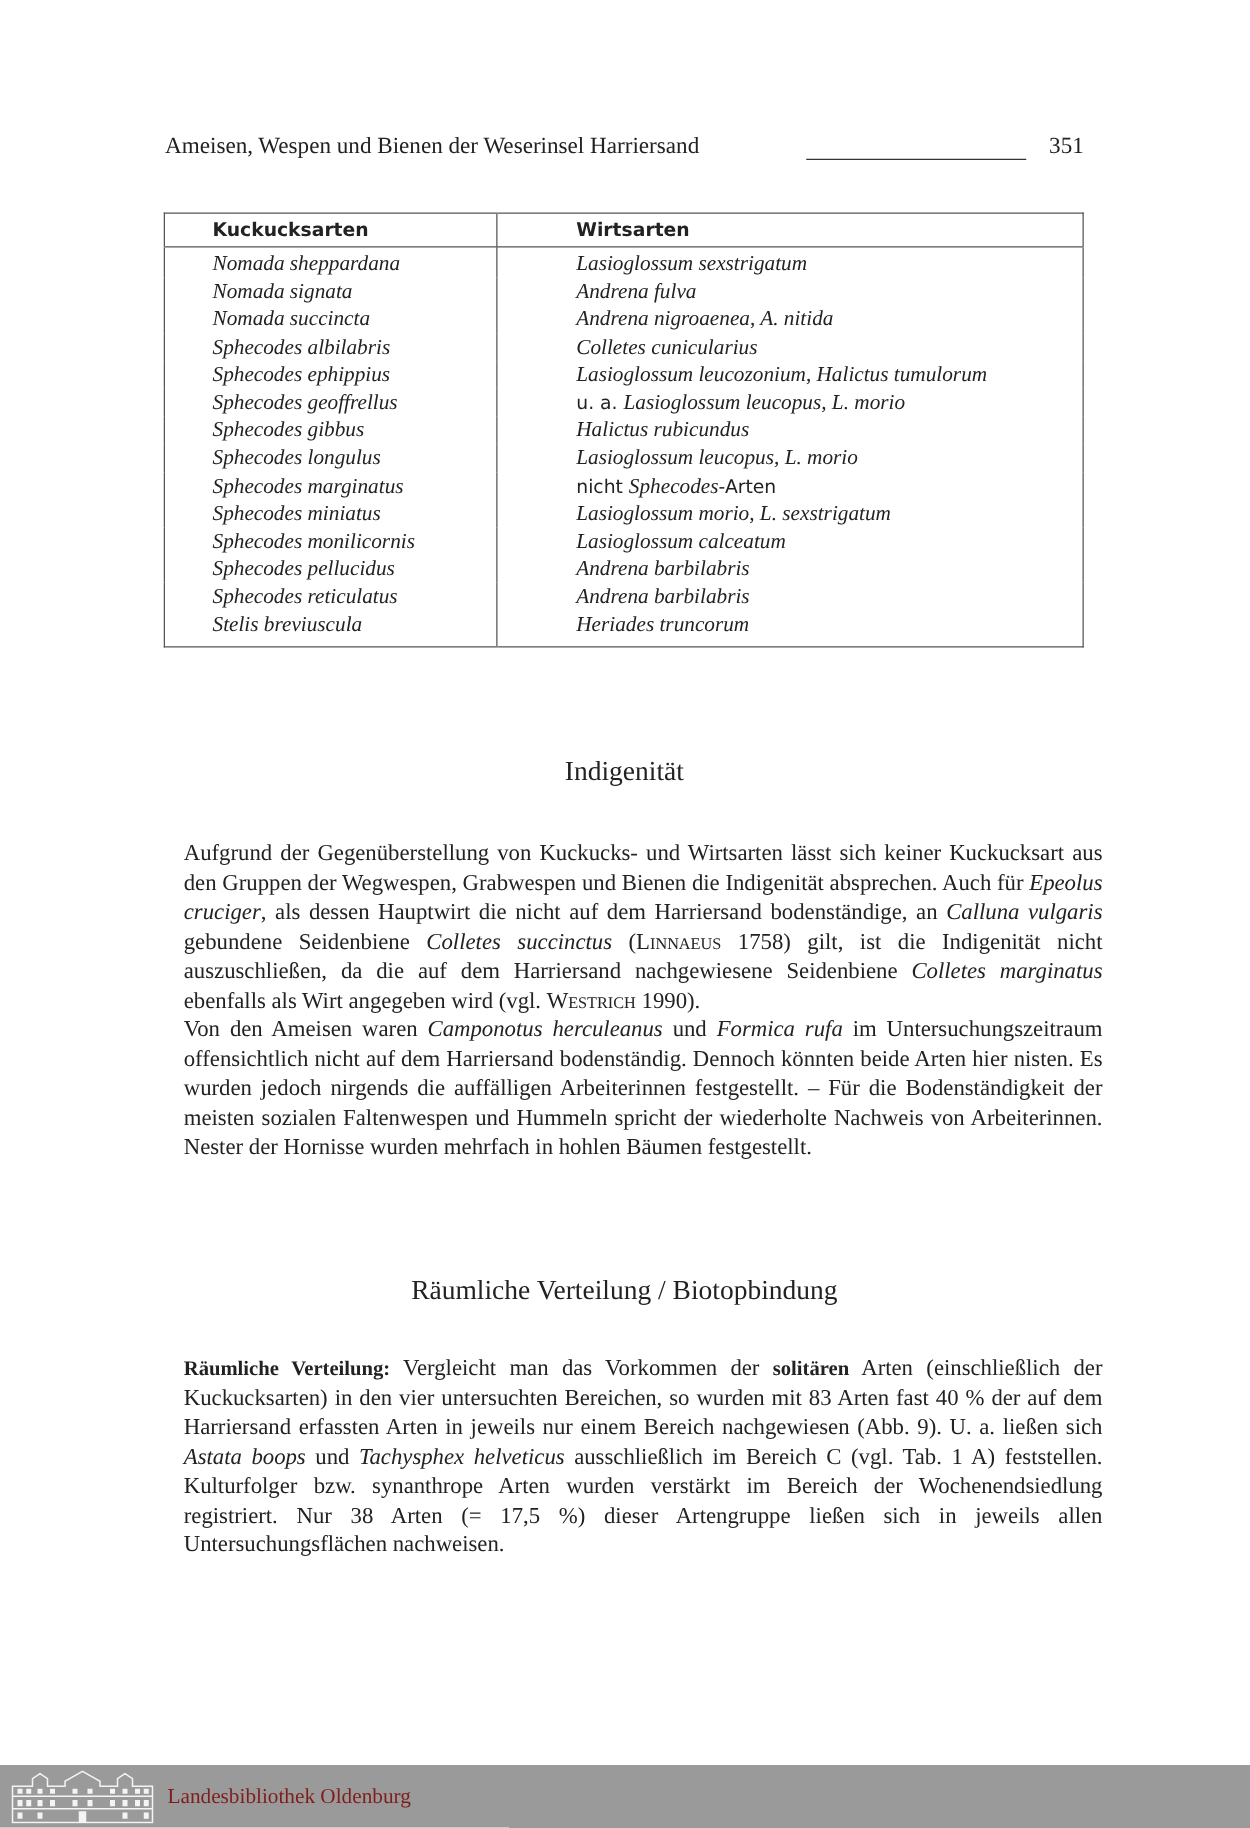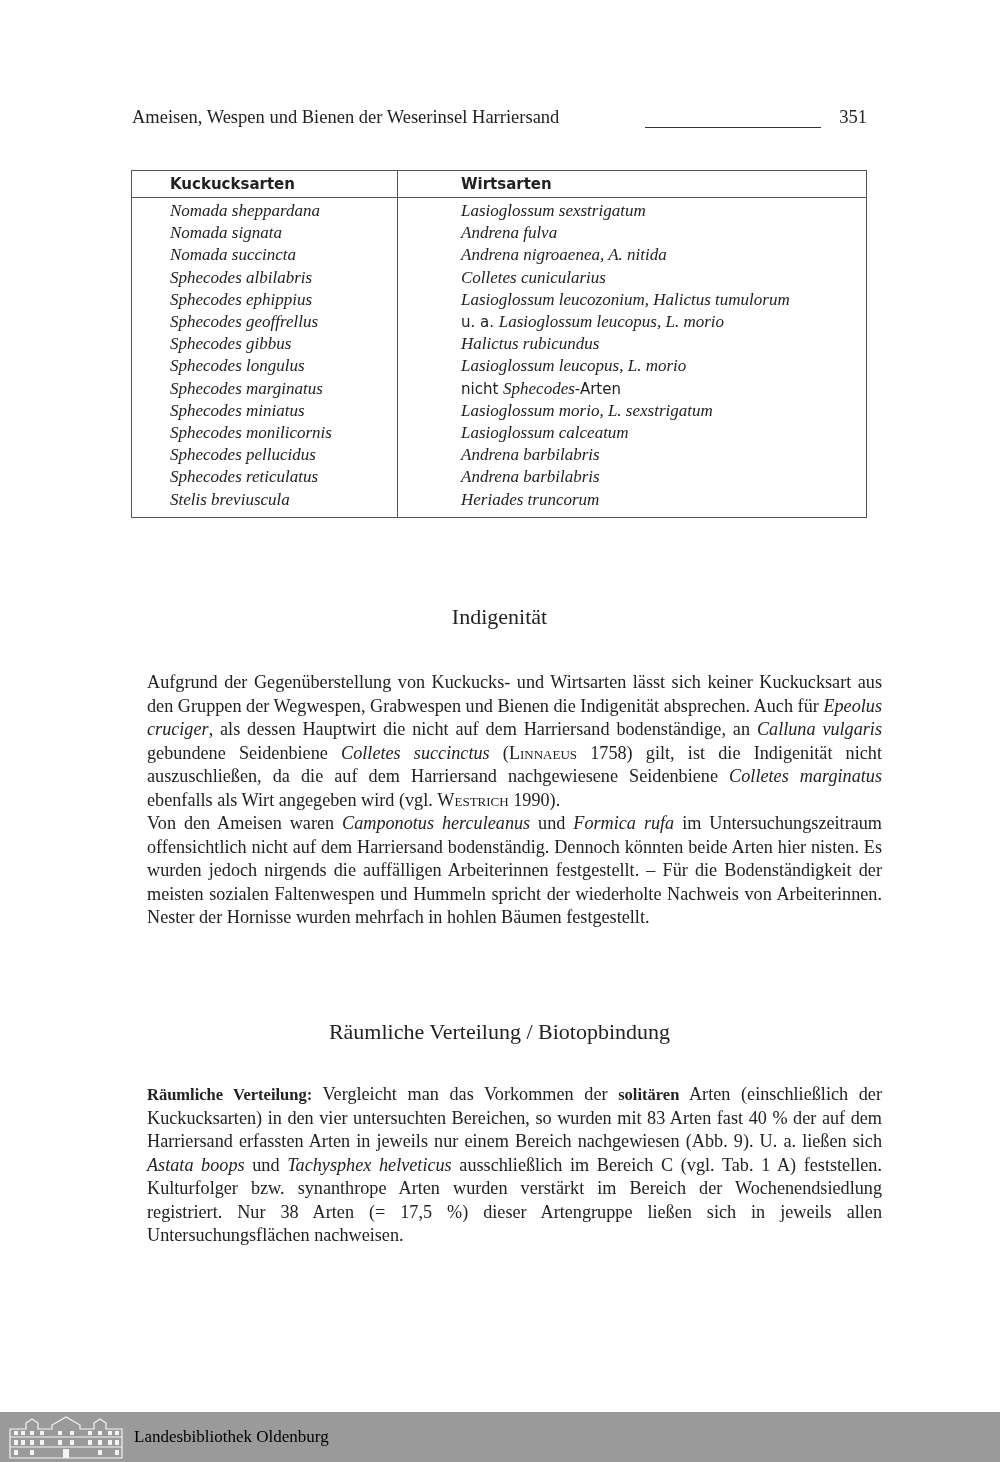--- a/index.html
+++ b/index.html
@@ -24,21 +24,21 @@
   .up { font-style: normal; font-family: "DejaVu Sans", sans-serif; font-size: 15px; }
   h2 { position: absolute; left: 132px; width: 735px; text-align: center; font-weight: normal;
        font-size: 22px; margin: 0; }
   .para { position: absolute; left: 132px; width: 735px; font-size: 18.2px; line-height: 23.5px;
           text-align: justify; margin: 15px; }
   .sc { font-variant: small-caps; }
   .bold { font-weight: bold; font-family: Liberation Serif, serif; font-size: 16.5px; }
   .footer { position: absolute; left: 0; top: 1412px; width: 1000px; height: 50px; background: #9a9a9a;
             display: flex; align-items: center; }
   .footer .logo { width: 120px; height: 44px; margin-left: 6px; }
-  .footer .lib { color: #000000; font-size: 17px; margin-left: 8px; }
+  .footer .lib { color: #7f1d1d; font-size: 17px; margin-left: 8px; }
 </style>
 </head>
 <body>
 
 <div class="header">
   <span class="title">Ameisen, Wespen und Bienen der Weserinsel Harriersand</span>
   <span class="rule"></span>
   <span class="num">351</span>
 </div>
 

